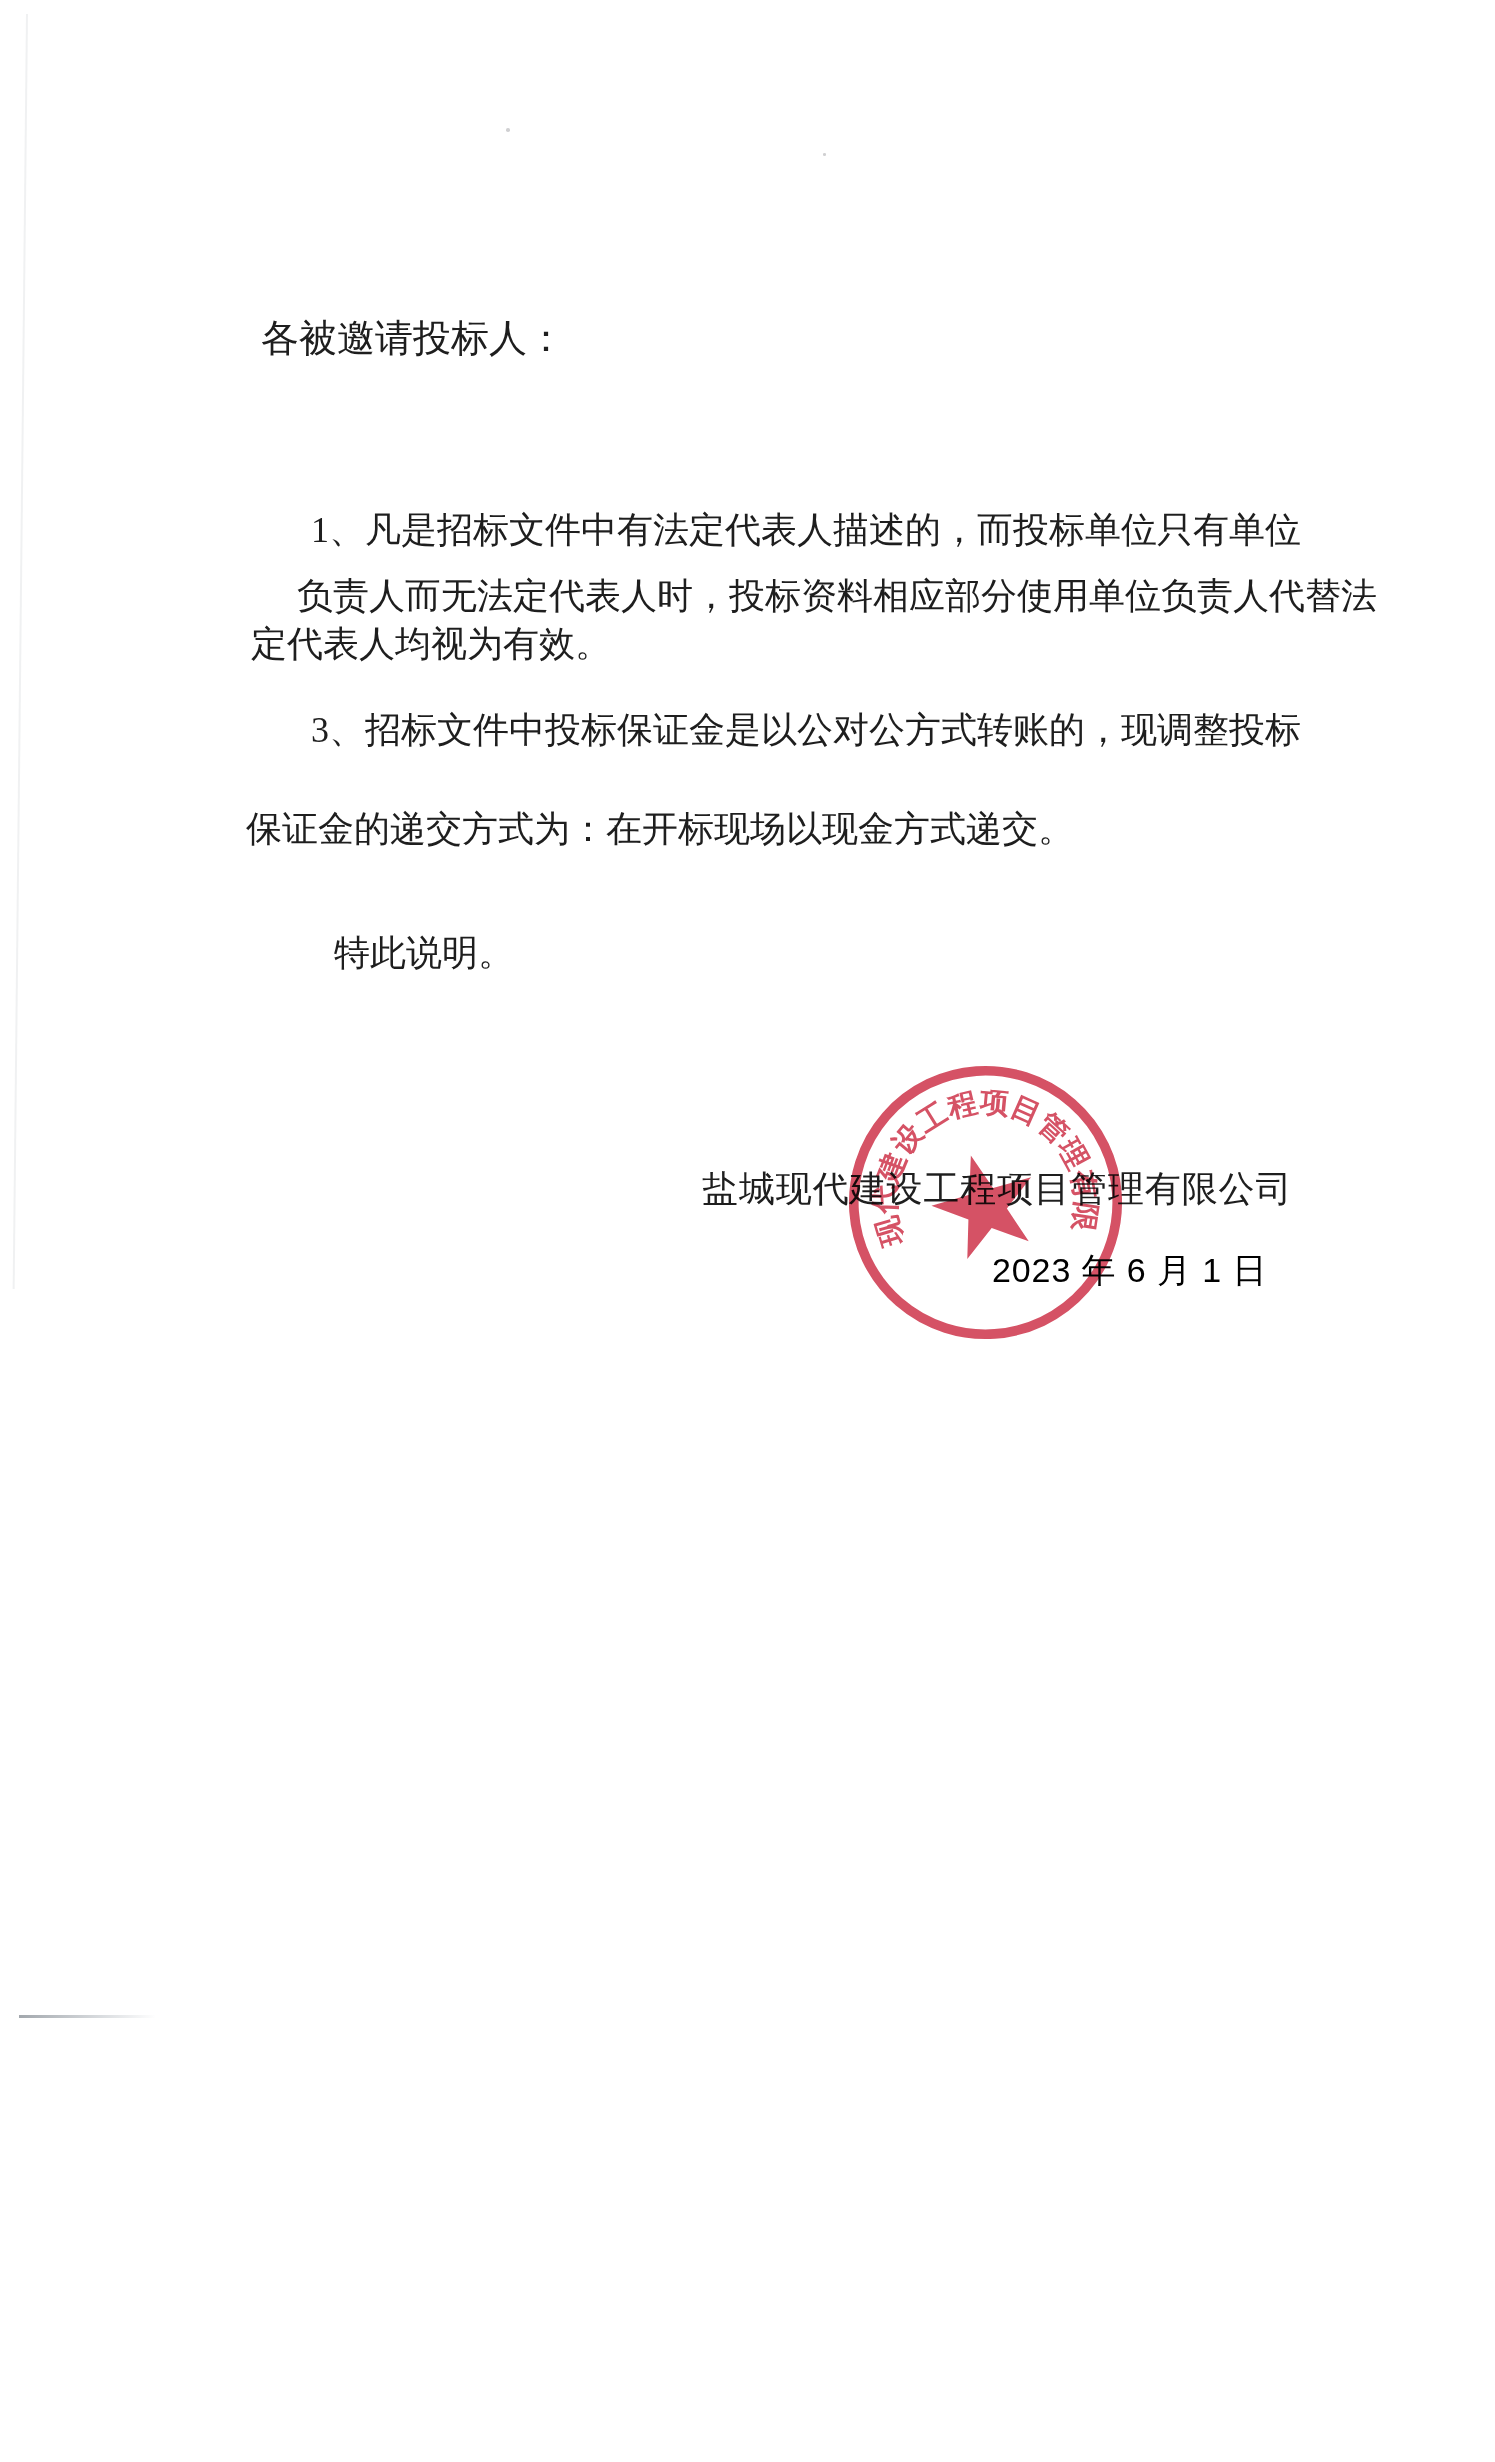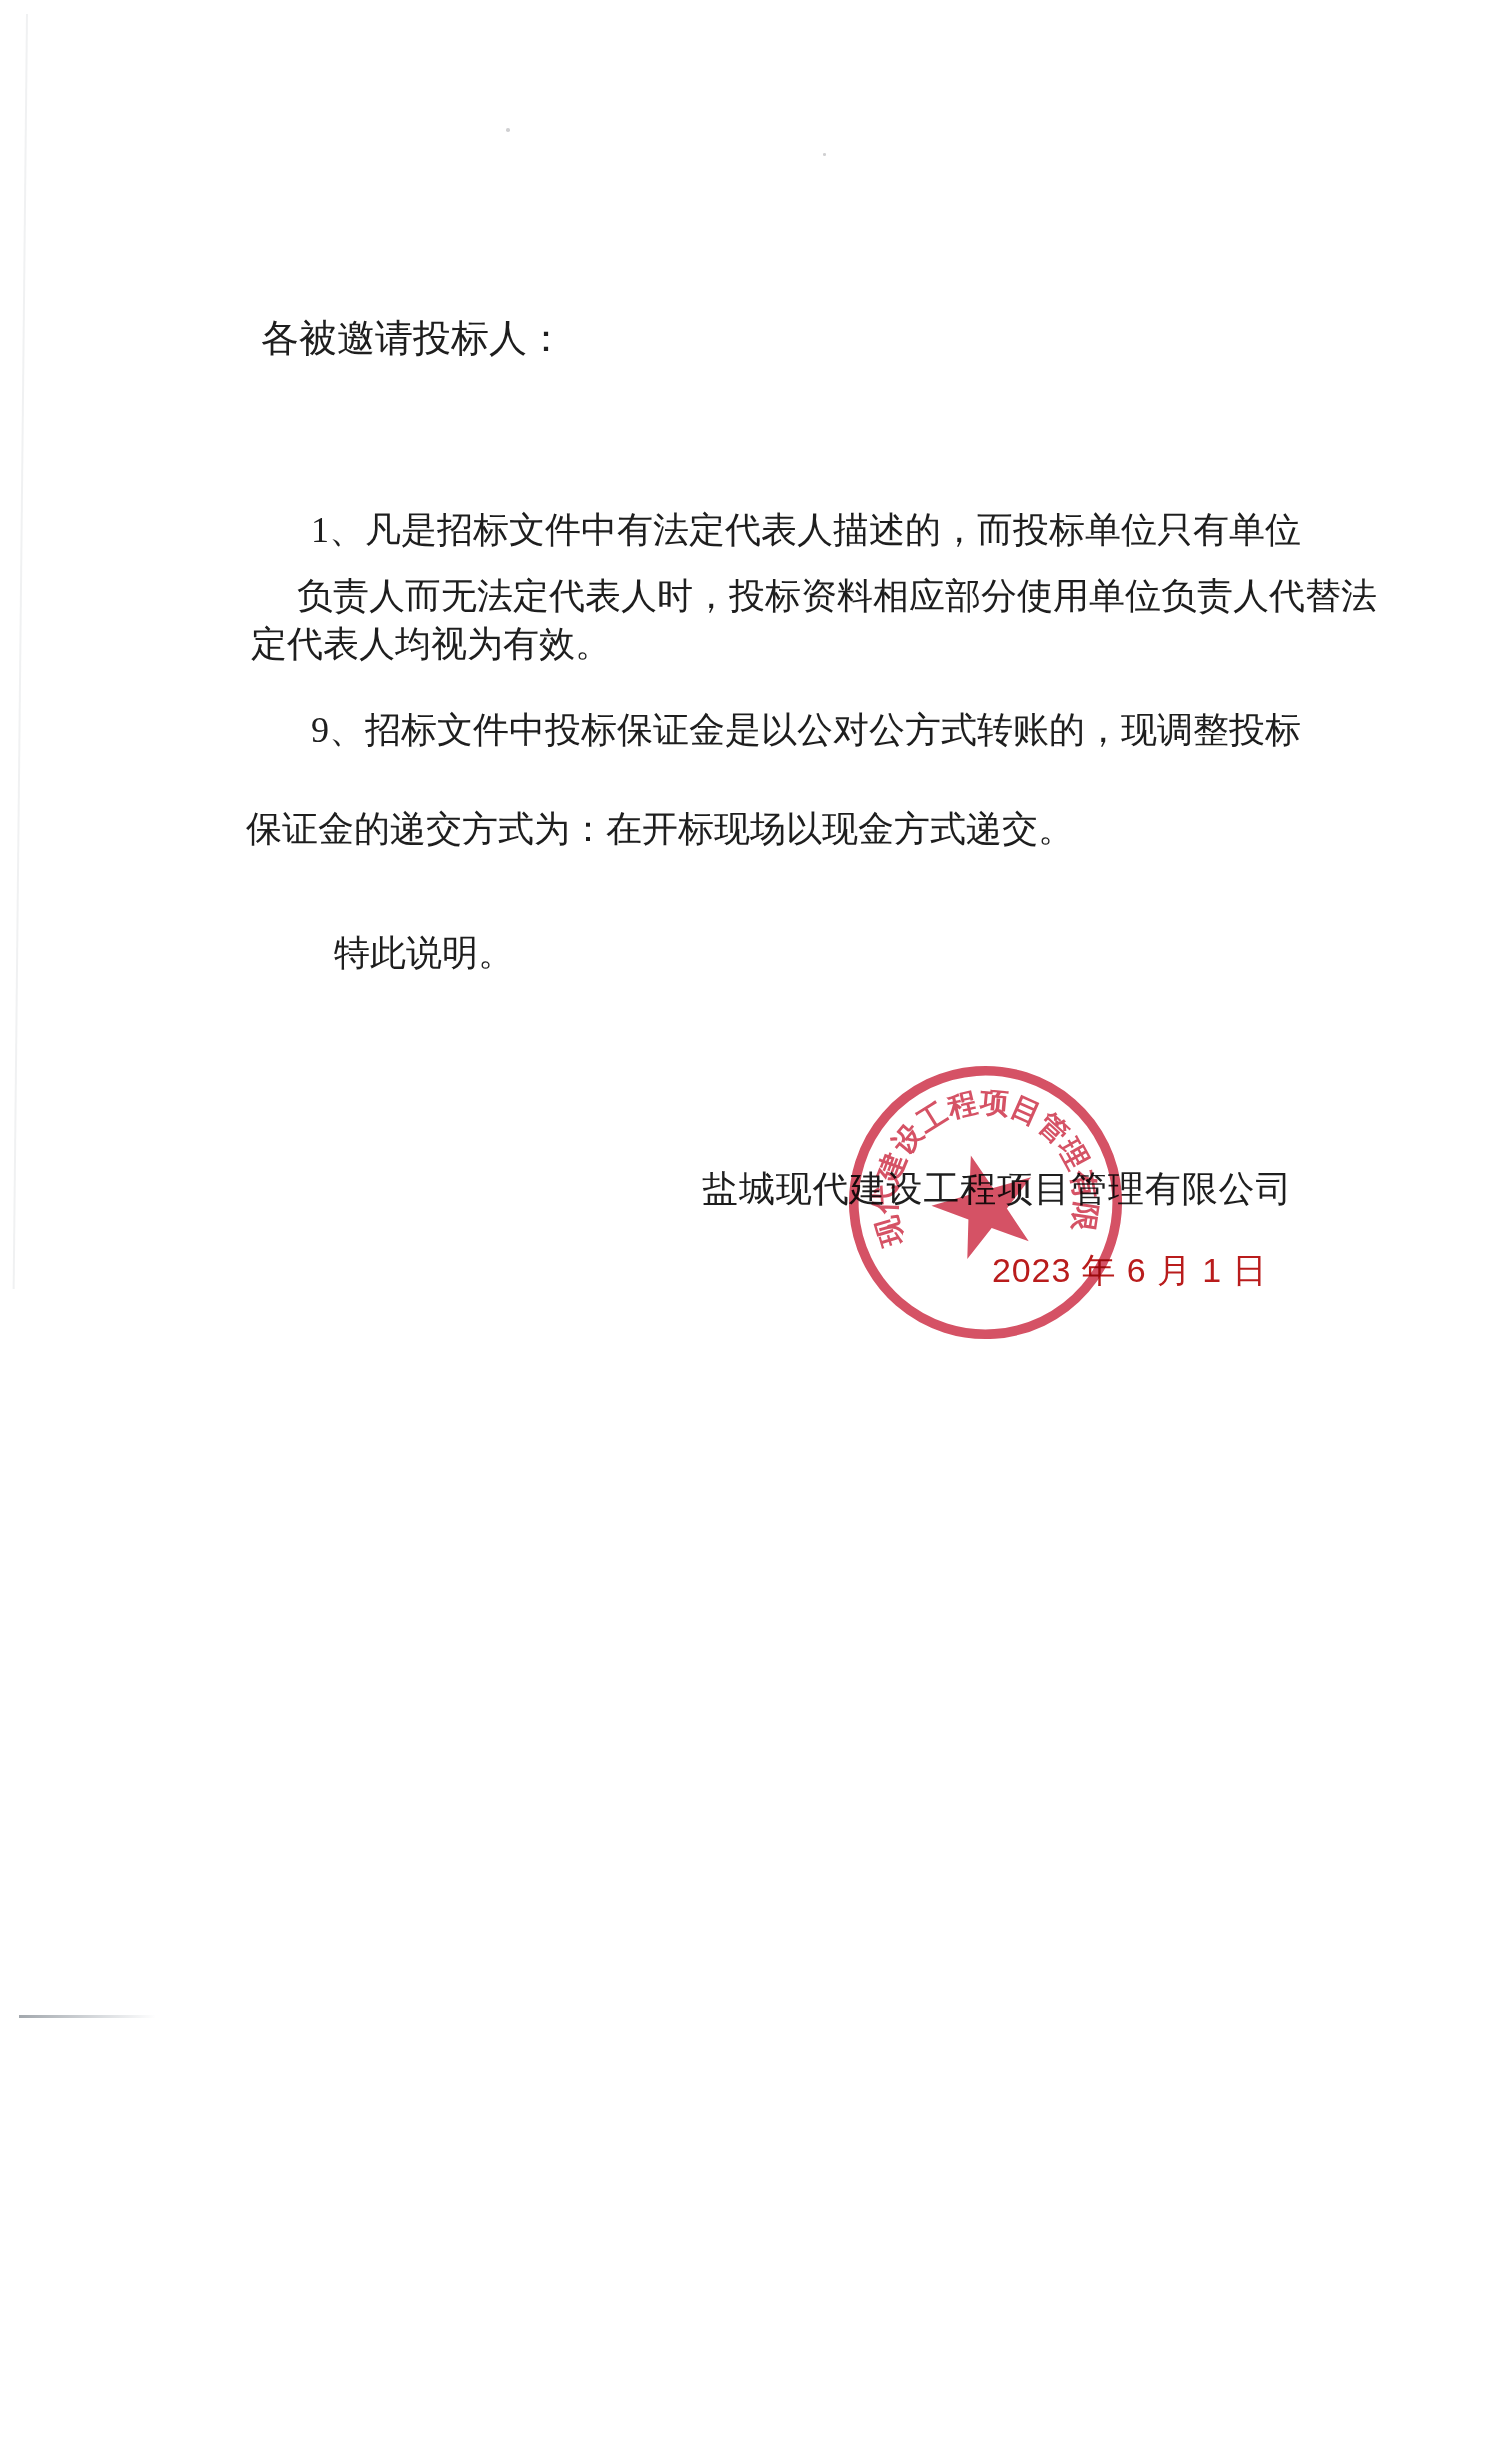--- a/index.html
+++ b/index.html
@@ -47,21 +47,21 @@
   .p1l3        { left: 251px; top: 623px; }
   .p2l1        { left: 311px; top: 709px; }
   .p2l2        { left: 246px; top: 808px; }
   .closing     { left: 334px; top: 932px; }
   .company     { left: 702px; top: 1168px; letter-spacing: 0.9px; }
   .datefield {
     left: 992px;
     top: 1249px;
     font-family: "Liberation Sans", sans-serif;
     font-size: 34px;
-    color: #b91c1c;
+    color: #000000;
     letter-spacing: 0.9px;
   }
   .seal {
     position: absolute;
     left: 845px;
     top: 1062px;
     width: 281px;
     height: 281px;
     opacity: 0.88;
     mix-blend-mode: multiply;
@@ -106,21 +106,21 @@
   <div class="line salutation">各被邀请投标人：</div>
 
 
   <div>
     <div class="line p1l1">1、凡是招标文件中有法定代表人描述的，而投标单位只有单位</div>
     <div class="line p1l2">负责人而无法定代表人时，投标资料相应部分使用单位负责人代替法</div>
     <div class="line p1l3">定代表人均视为有效。</div>
   </div>
 
   <div>
-    <div class="line p2l1">9、招标文件中投标保证金是以公对公方式转账的，现调整投标</div>
+    <div class="line p2l1">3、招标文件中投标保证金是以公对公方式转账的，现调整投标</div>
     <div class="line p2l2">保证金的递交方式为：在开标现场以现金方式递交。</div>
   </div>
 
   <div class="line closing">特此说明。</div>
 
   <div class="line company">盐城现代建设工程项目管理有限公司</div>
 
   <div class="line datefield">2023 年 6 月 1 日</div>
 
   <div class="seal">

